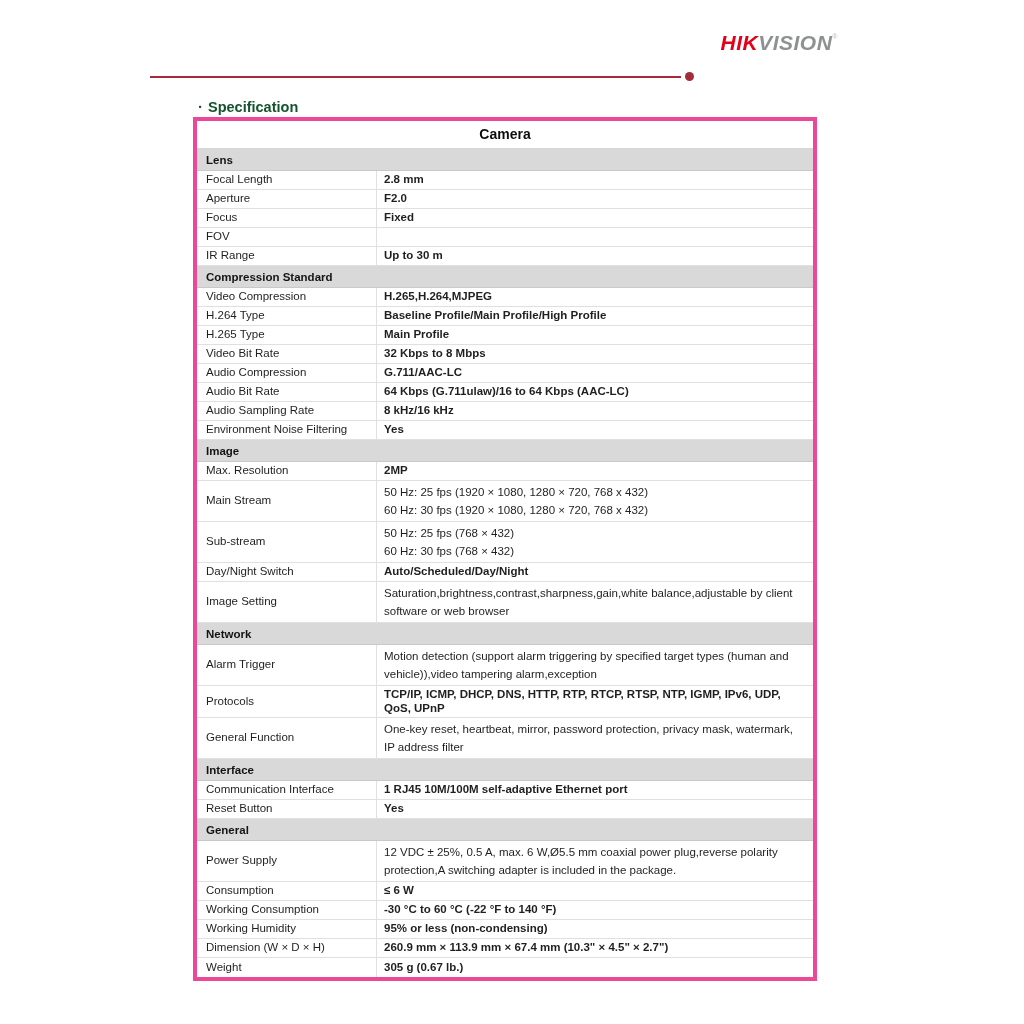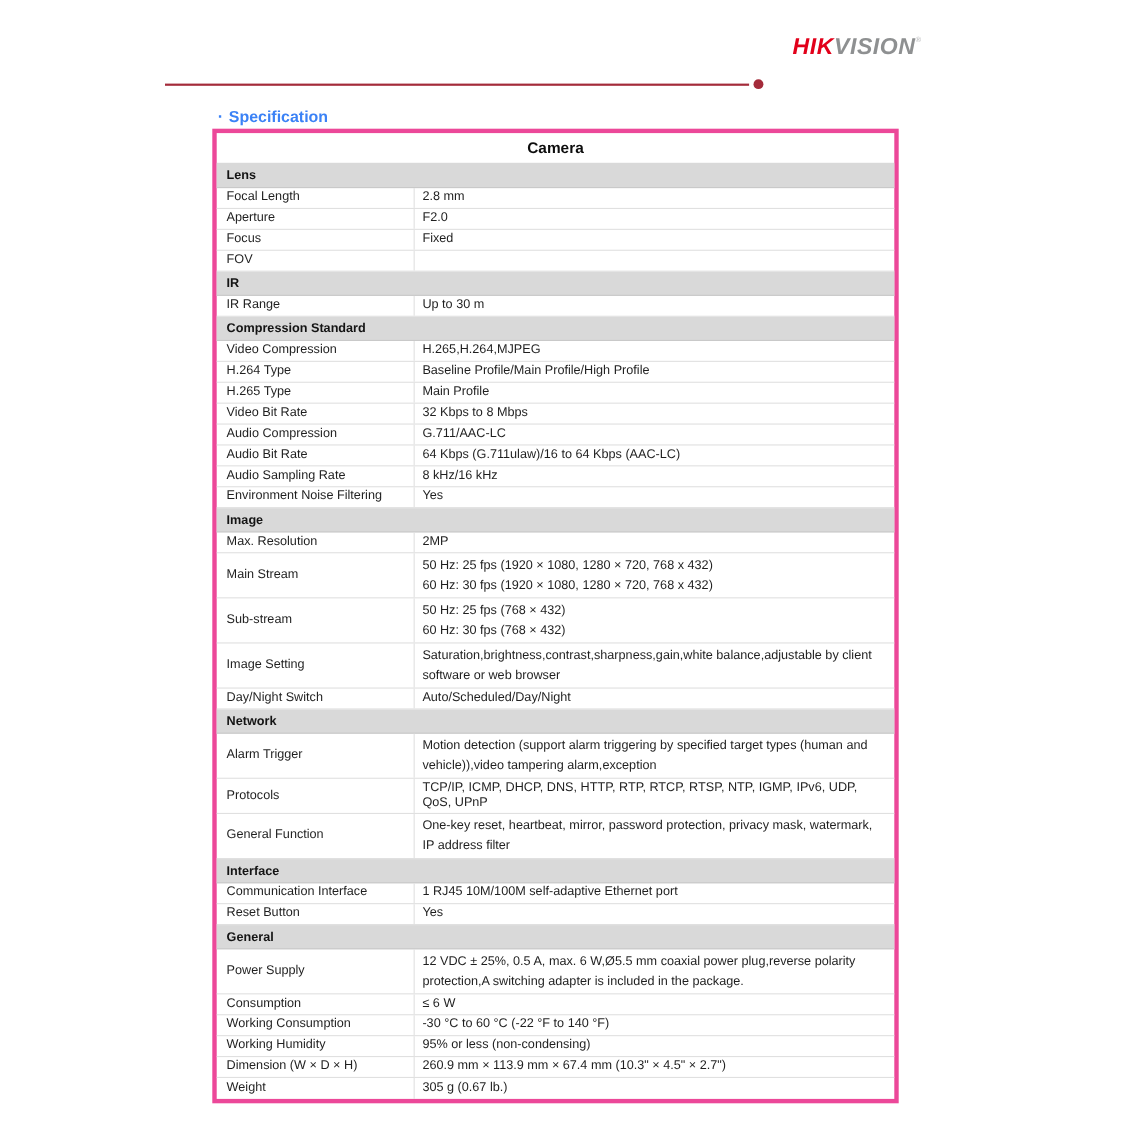--- a/index.html
+++ b/index.html
@@ -31,21 +31,21 @@
     background: var(--line-red, #a42b3a);
   }
   .accent-dot {
     position: absolute; left: 685px; top: 72px;
     width: 9px; height: 9px; border-radius: 50%;
     background: var(--line-red, #a42b3a);
   }
   
   .spec-title {
     position: absolute; left: 198px; top: 98px;
-    font-size: 14.5px; font-weight: bold; color: #3b82f6;
+    font-size: 14.5px; font-weight: bold; color: #14532d;
   }
   .spec-title .bullet { margin-right: 5px; font-size: 15px; }
   
   .spec-table {
     position: absolute; left: 193px; top: 117px;
     width: 624px;
     border: 4px solid #ec4899;
     background: #ffffff;
     font-size: 11.5px;
   }
@@ -71,21 +71,21 @@
     border-right: 1px solid #e0e0e0;
     display: flex; align-items: center;
     line-height: 13.5px;
   }
   .value {
     flex: 1;
     padding: 2px 8px 2px 7px;
     display: flex; flex-direction: column; justify-content: center;
   }
   .row.single { min-height: 19px; }
-  .row.single .value-line { line-height: 13.5px; }
+  .row.single .value-line { line-height: 13.5px; font-weight: bold; }
   .row.multi  .value-line { line-height: 18px; }
 </style>
 </head>
 <body>
 
 <div class="page">
 
   <header class="brand">
     <span class="hik">HIK</span><span class="vision">VISION</span><span class="tm">®</span>
   </header>
@@ -115,21 +115,20 @@
       </div>
       <div class="row single">
         <div class="label">Focus</div>
         <div class="value">
           <div class="value-line">Fixed</div>
         </div>
       </div>
       <div class="row single">
         <div class="label">FOV</div>
       </div>
-      <div class="sec-row">IR</div>
       <div class="row single">
         <div class="label">IR Range</div>
         <div class="value">
           <div class="value-line">Up to 30 m</div>
         </div>
       </div>
       <div class="sec-row">Compression Standard</div>
       <div class="row single">
         <div class="label">Video Compression</div>
         <div class="value">
@@ -192,32 +191,32 @@
           <div class="value-line">60 Hz: 30 fps (1920 × 1080, 1280 × 720, 768 x 432)</div>
         </div>
       </div>
       <div class="row multi">
         <div class="label">Sub-stream</div>
         <div class="value">
           <div class="value-line">50 Hz: 25 fps (768 × 432)</div>
           <div class="value-line">60 Hz: 30 fps (768 × 432)</div>
         </div>
       </div>
+      <div class="row single">
+        <div class="label">Day/Night Switch</div>
+        <div class="value">
+          <div class="value-line">Auto/Scheduled/Day/Night</div>
+        </div>
+      </div>
       <div class="row multi">
         <div class="label">Image Setting</div>
         <div class="value">
           <div class="value-line">Saturation,brightness,contrast,sharpness,gain,white balance,adjustable by client software or web browser</div>
         </div>
       </div>
-      <div class="row single">
-        <div class="label">Day/Night Switch</div>
-        <div class="value">
-          <div class="value-line">Auto/Scheduled/Day/Night</div>
-        </div>
-      </div>
       <div class="sec-row">Network</div>
       <div class="row multi">
         <div class="label">Alarm Trigger</div>
         <div class="value">
           <div class="value-line">Motion detection (support alarm triggering by specified target types (human and vehicle)),video tampering alarm,exception</div>
         </div>
       </div>
       <div class="row single">
         <div class="label">Protocols</div>
         <div class="value">

